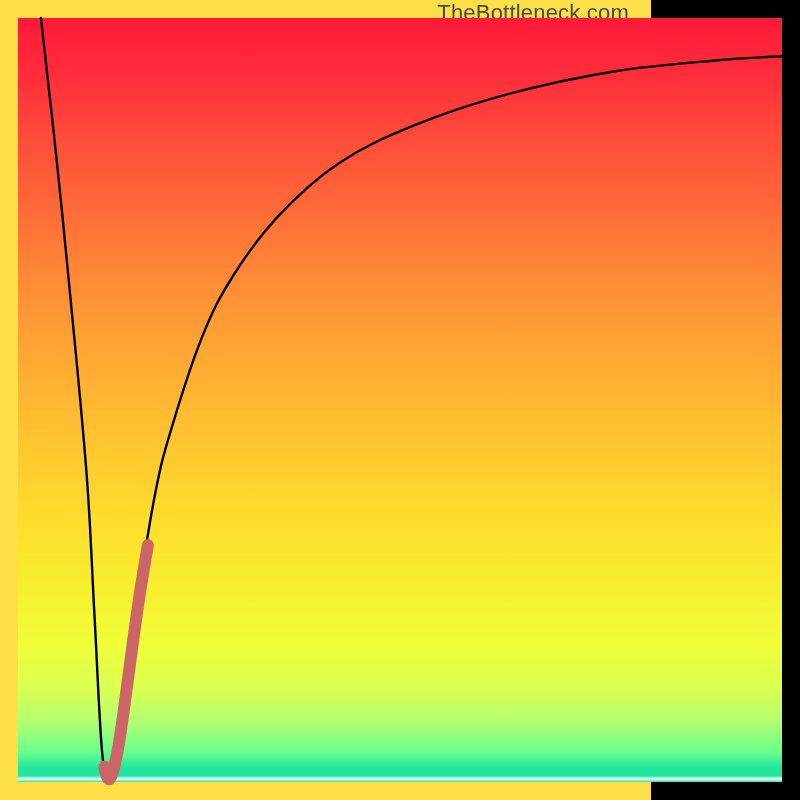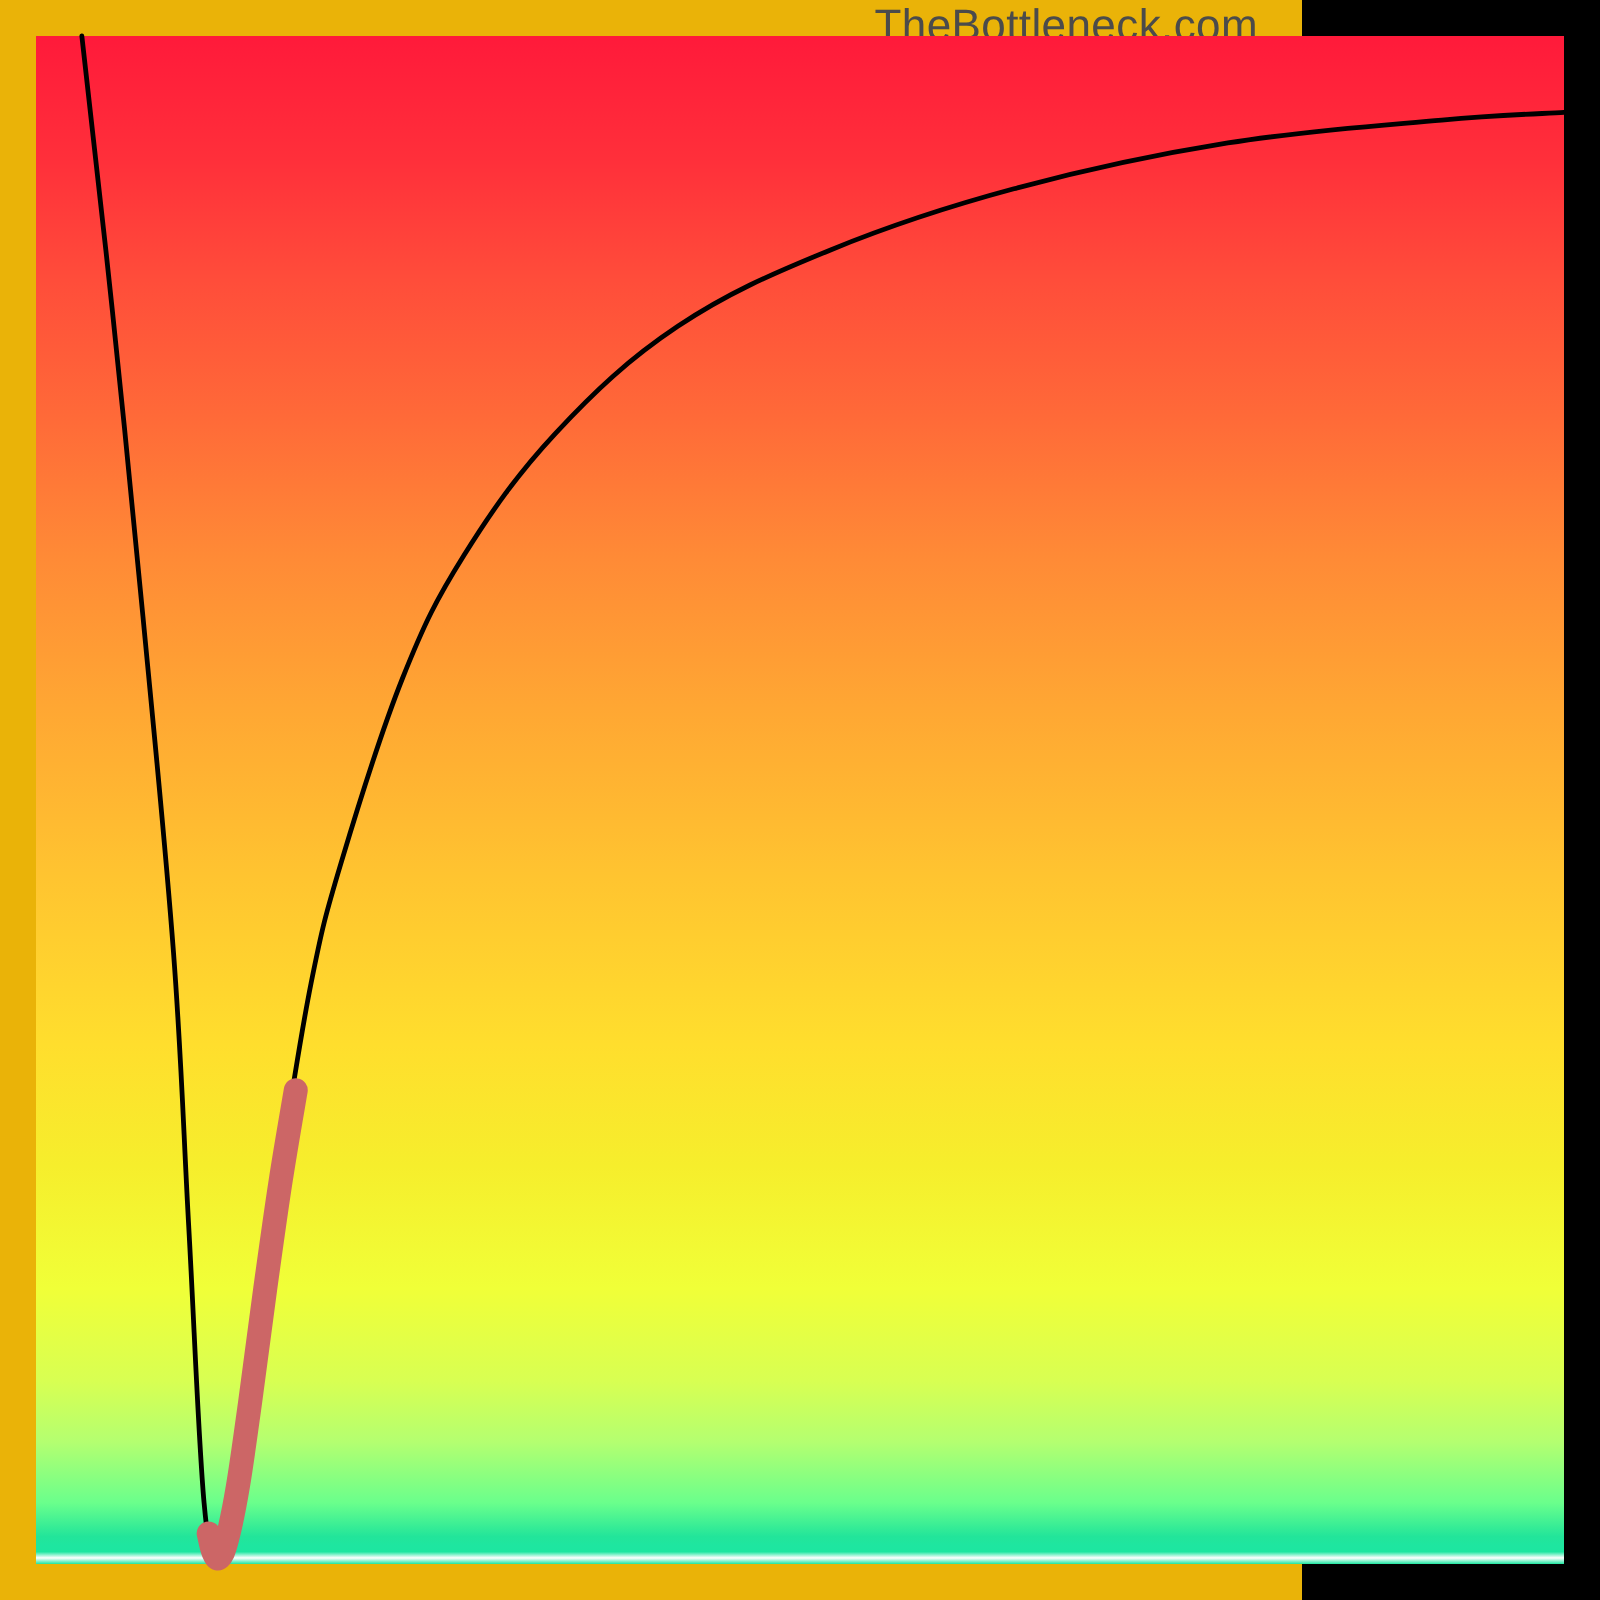--- a/index.html
+++ b/index.html
@@ -8,21 +8,21 @@
     width: 800px;
     height: 800px;
     overflow: hidden;
     background: #000;
     font-family: Arial, Helvetica, sans-serif;
   }
   .frame {
     position: relative;
     width: 651px;
     height: 800px;
-    background: #eab308;
+    background: #fde047;
   }
   .plot {
     position: absolute;
     left: 18px;
     top: 18px;
     width: 764px;
     height: 764px;
     
     background: linear-gradient(to bottom,
       #ff1a3a 0%,

